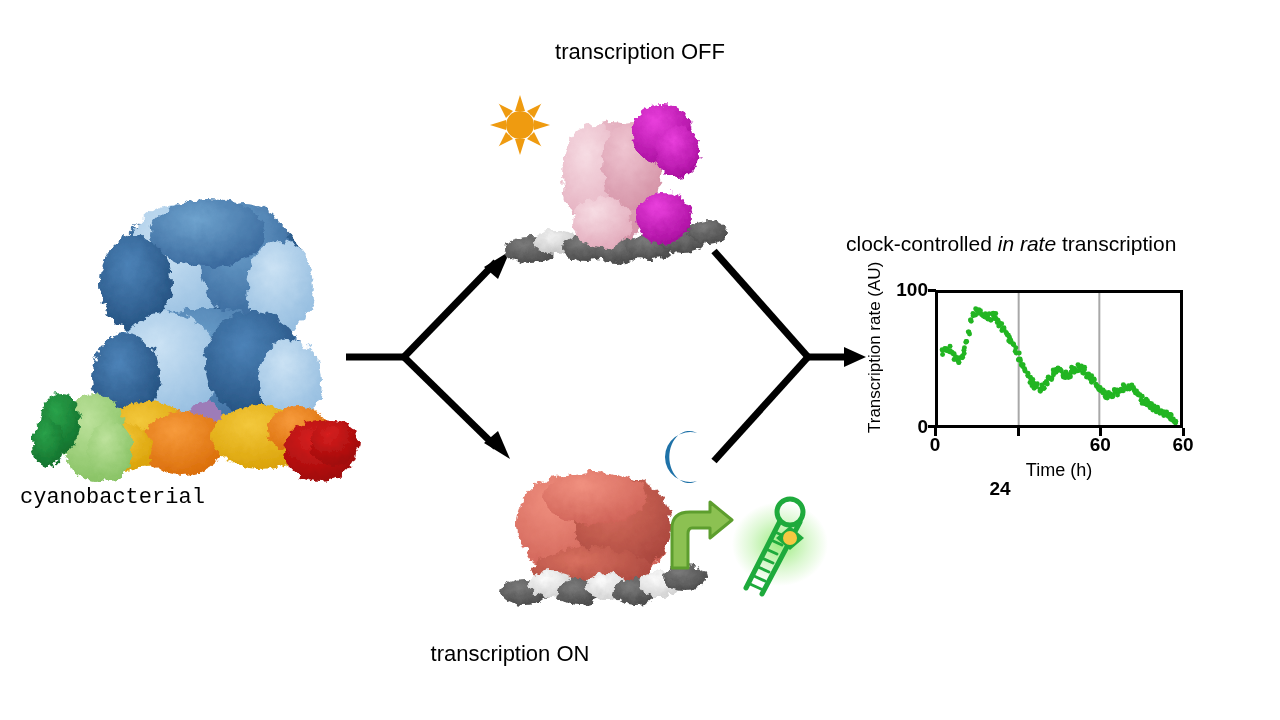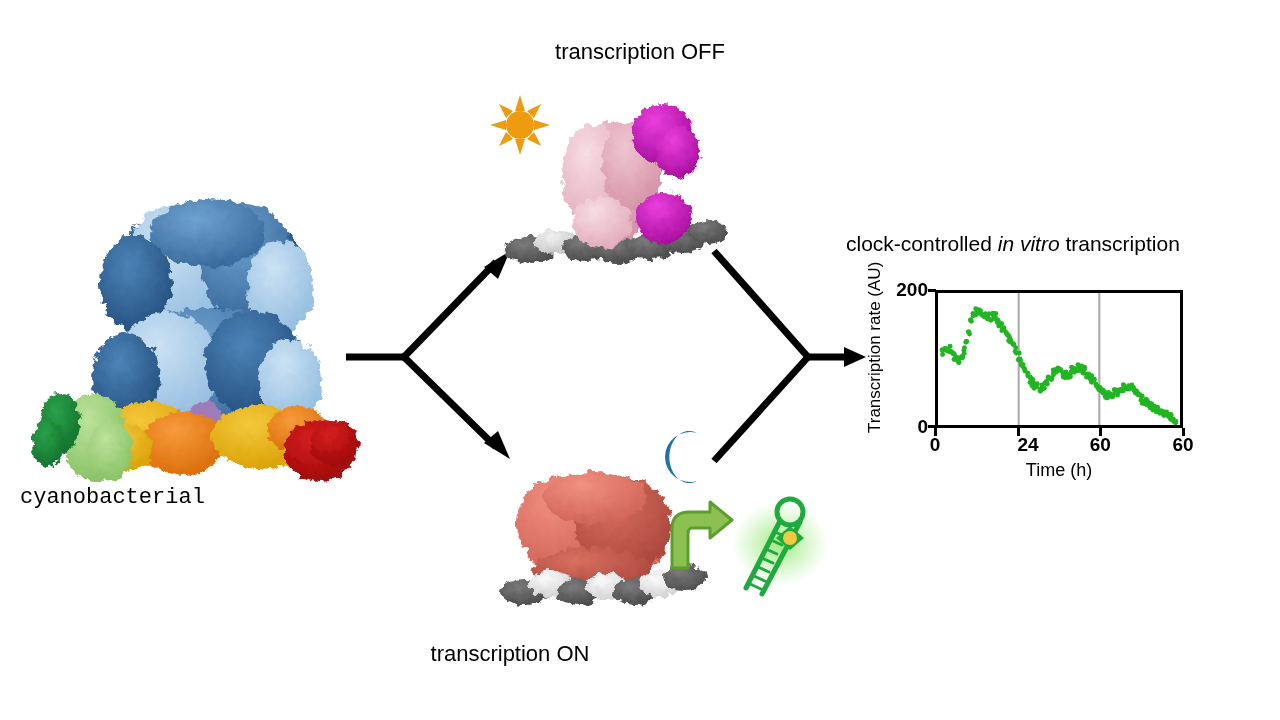--- a/index.html
+++ b/index.html
@@ -383,28 +383,28 @@
       <path d="M 22 96 L 33 101" stroke-width="3"></path>
     </g>
 
     <g>
       <polygon points="62,38 76,50 62,62 48,50" fill="#1eaa3c"></polygon>
       <circle cx="62" cy="50" r="7" fill="#f5c842"></circle>
     </g>
   </svg>
 
   <div class="abs" id="chart-title">
-    <span>clock-controlled </span><span class="ital">in vitro</span><span> transcription</span>
+    <span>clock-controlled </span><span class="ital">in rate</span><span> transcription</span>
   </div>
 
   <div class="abs" id="chart-panel">
 
     <div id="yaxis-title">Transcription rate (AU)</div>
 
-    <div class="ytick-label" id="ytick-100">200</div>
+    <div class="ytick-label" id="ytick-100">100</div>
     <div class="ytick-label" id="ytick-0">0</div>
     <div class="ytick-mark" id="ytick-mark-100"></div>
     <div class="ytick-mark" id="ytick-mark-0"></div>
 
     <div id="plot-frame">
       <svg id="plot-svg" width="242" height="132">
         <g id="gridlines">
             <line x1="80.66666666666666" x2="80.66666666666666" y1="0" y2="132" stroke="#a8a8a8" stroke-width="2"></line>
             <line x1="161.33333333333331" x2="161.33333333333331" y1="0" y2="132" stroke="#a8a8a8" stroke-width="2"></line>
           </g>
@@ -709,21 +709,21 @@
             <circle cx="237.30749447962728" cy="129.28364864227999" r="2.48" fill="#22b522"></circle>
             <circle cx="237.5127305834487" cy="129.69654798316142" r="2.48" fill="#22b522"></circle>
             <circle cx="237.7573730801968" cy="128.1439724457329" r="2.48" fill="#22b522"></circle>
           </g>
       </svg>
     </div>
 
     <div id="xticks-container">
         <div class="xtick-label" style="left: 69px;">0</div>
         <div class="xtick-mark" style="left: 88px;"></div>
-        <div class="xtick-label" style="left: 162px;">24</div>
+        <div class="xtick-label" style="left: 134px; margin-top: 44px;">24</div>
         <div class="xtick-mark" style="left: 170.667px;"></div>
         <div class="xtick-label" style="left: 234.333px;">60</div>
         <div class="xtick-mark" style="left: 253.333px;"></div>
         <div class="xtick-label" style="left: 317px;">60</div>
         <div class="xtick-mark" style="left: 336px;"></div>
       </div>
 
     <div id="xaxis-title">Time (h)</div>
   </div>
 

